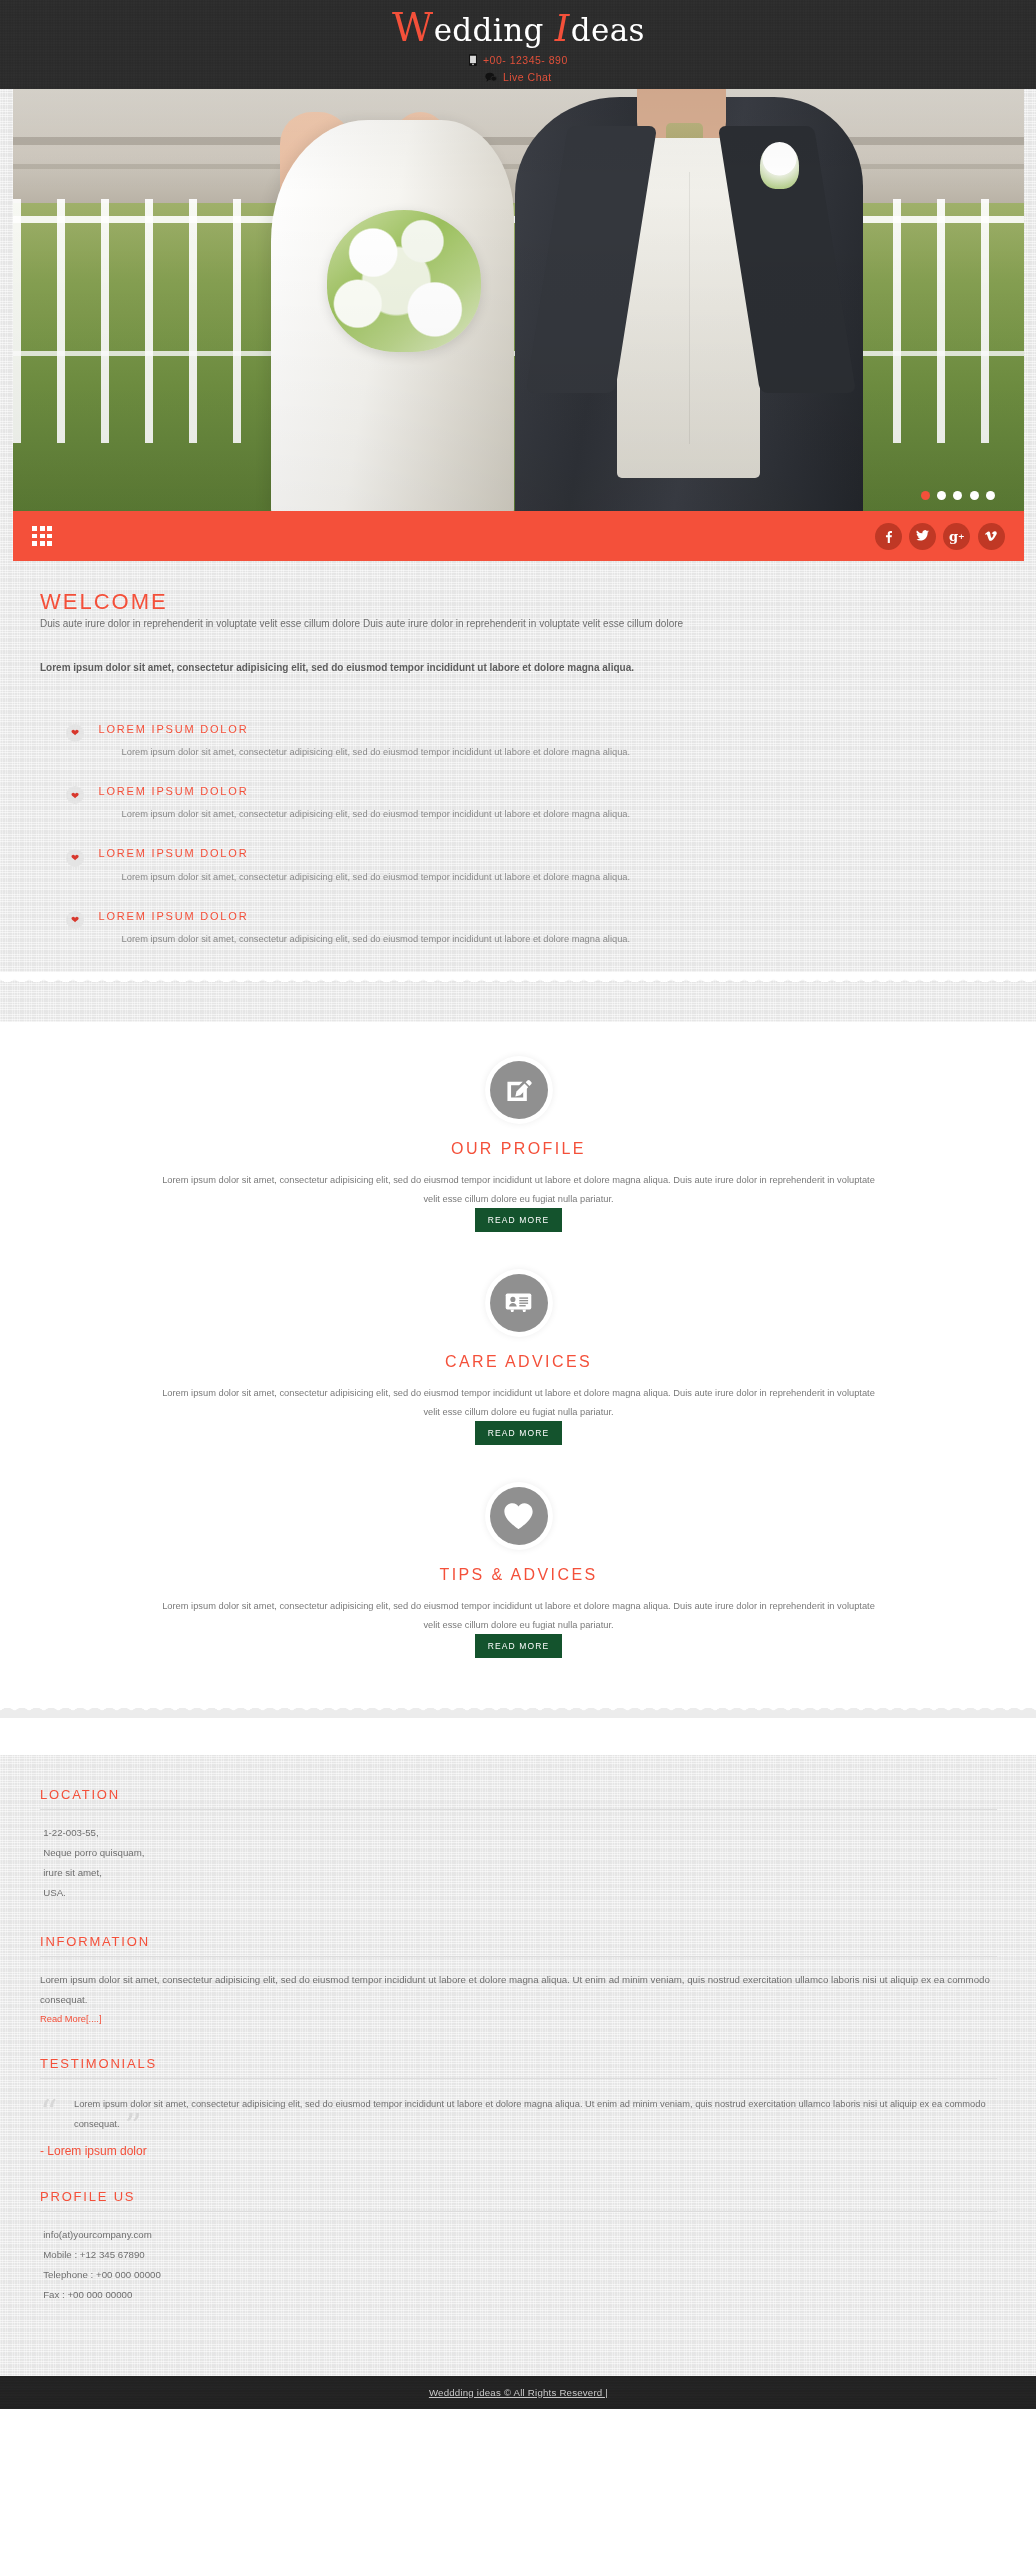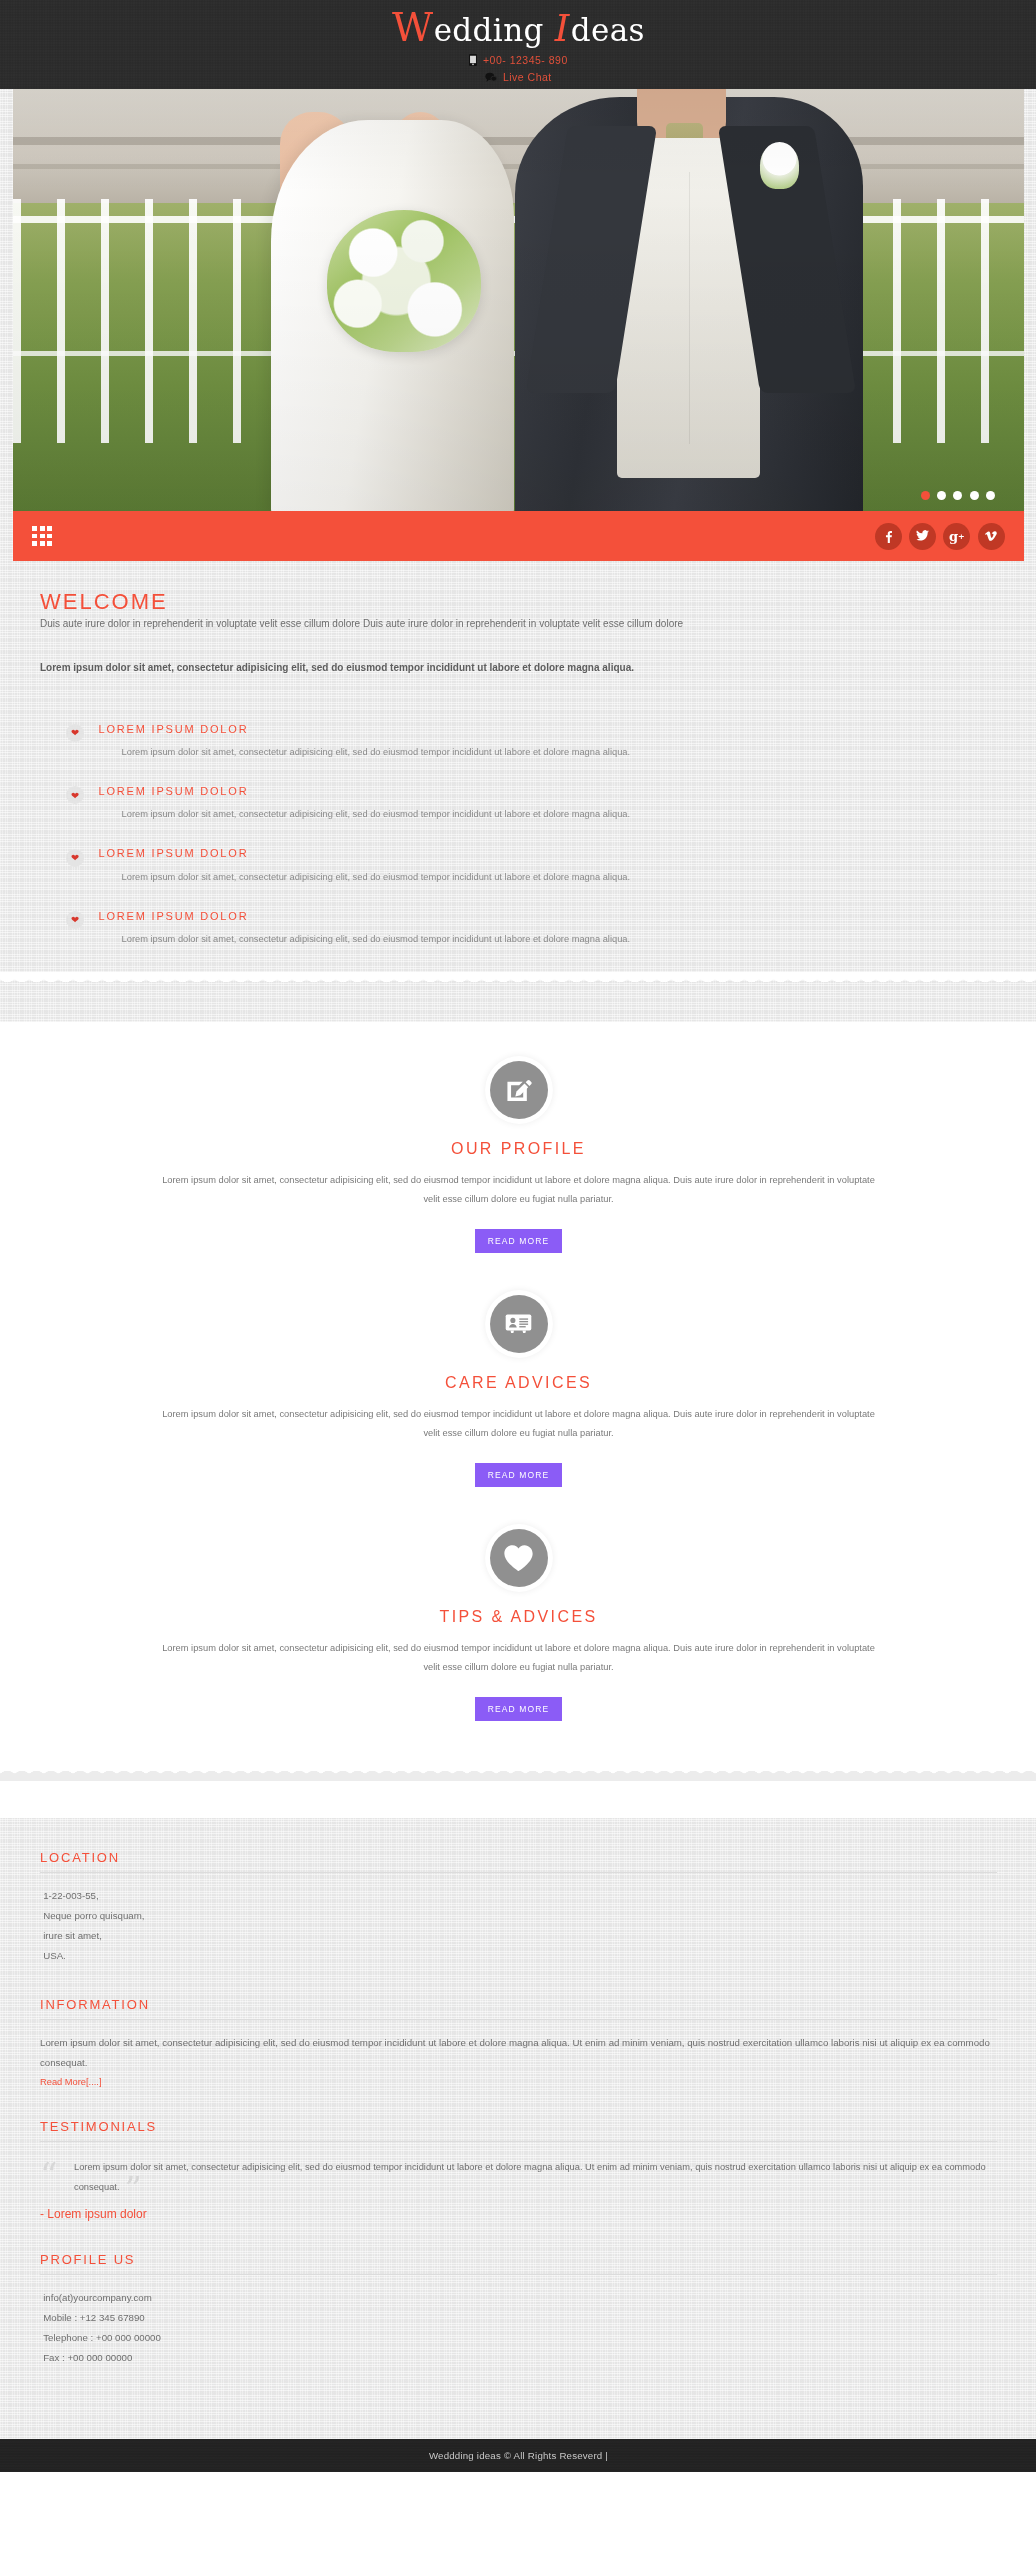--- a/index.html
+++ b/index.html
@@ -220,21 +220,21 @@
   .svc-circle svg { display: block; }
   .service h3 {
     color: #f4503a; font-size: 16px; font-weight: normal;
     letter-spacing: 2.4px; margin-bottom: 13px;
   }
   .service p {
     color: #7a7a7a; font-size: 9.3px; line-height: 2;
     width: 899px; margin: 0 auto;
   }
   .btn-read {
-    display: inline-block; margin-top: 21px; background: #8b5cf6; color: #fff;
+    display: inline-block; margin-top: 0; background: #14532d; color: #fff;
     font-size: 8.5px; letter-spacing: 1.1px; padding: 7.3px 13px 6.5px;
     border: none; cursor: pointer; font-family: "Liberation Sans", sans-serif;
   }
 
   
   .footer-content { padding: 32px 0 40px; }
   .fcol { margin-bottom: 31px; }
   .fcol h3 {
     color: #f4503a; font-size: 13px; font-weight: normal; letter-spacing: 1.8px;
     padding-bottom: 7.3px; border-bottom: 0.8px solid #dcdcdc; margin-bottom: 13px;
@@ -255,21 +255,21 @@
   .quote-author { color: #f4503a; font-size: 12px; text-align: left; margin-top: 9.7px; }
   .contact-list { padding-left: 3.2px; }
 
   
   .footbar {
     height: 33px; background: #222222;
     background-image:
       repeating-linear-gradient(0deg, rgba(255,255,255,.012) 0 0.8px, rgba(0,0,0,.012) 0.8px 1.6px);
     display: flex; align-items: center; justify-content: center;
   }
-  .footbar span { color: #c8c8c8; font-size: 9.7px; letter-spacing: 0.2px; }
+  .footbar span { color: #c8c8c8; font-size: 9.7px; letter-spacing: 0.2px; text-decoration: underline; }
 </style>
 </head>
 <body>
 
 <div class="topbar">
   <div class="logo">
     <span class="cap">W</span><span>edding</span>
     <span class="cap-i">I</span><span>deas</span>
   </div>
   <div class="contact-line">

